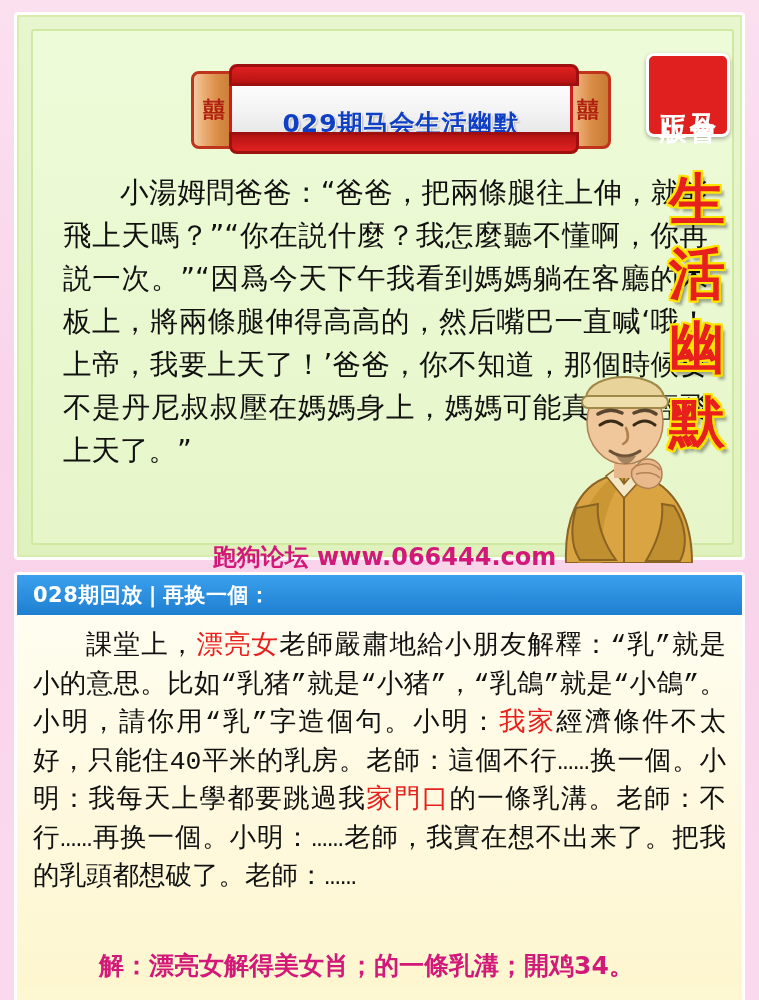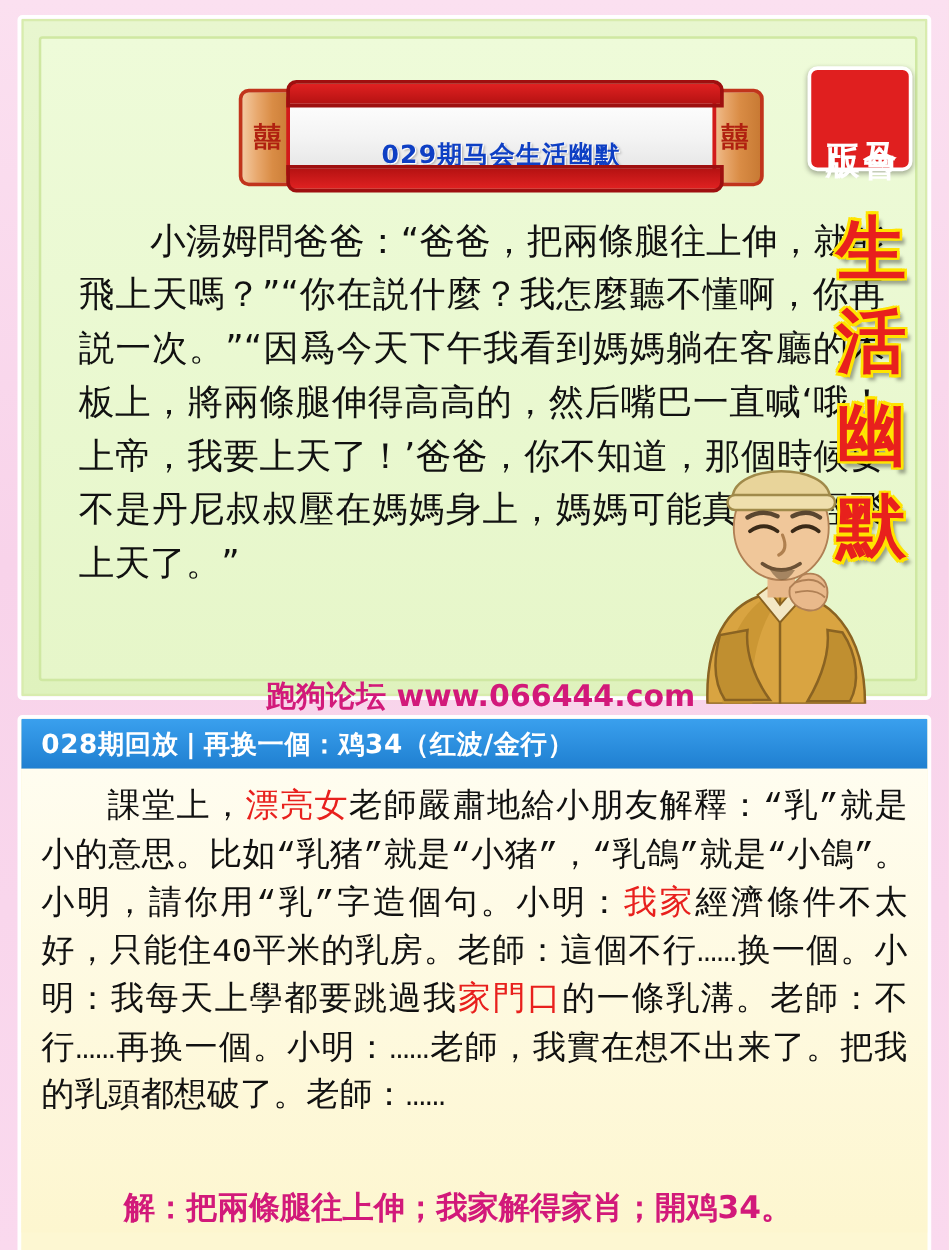--- a/index.html
+++ b/index.html
@@ -87,21 +87,21 @@
     position: absolute;
     left: 50%; top: 50%;
     transform: translate(-50%,-50%);
     font-size: 22px;
     color: #b02010;
     font-weight: bold;
   }
   .banner-title {
     font-family: "DejaVu Sans", sans-serif;
     font-weight: bold;
-    font-size: 20px;
+    font-size: 25px;
     color: #0e3fc4;
     letter-spacing: 1px;
     text-shadow: 1px 1px 0 #ffffff, 2px 2px 2px rgba(0,0,0,0.25);
     white-space: nowrap;
     margin-top: 28px;
   }
 
   
   .humor-text {
     position: absolute;
@@ -299,23 +299,22 @@
       <path d="M112 118 q16 -6 24 4" stroke="#b08055" stroke-width="1.5" fill="none"></path>
       <path d="M112 126 q16 -4 24 4" stroke="#b08055" stroke-width="1.5" fill="none"></path>
     </svg>
   </div>
 
   <div class="bottom-panel">
     <div class="recap-bar">
       <span>028期回放</span>
       <span style="margin:0 6px;">|</span>
       <span>再换一個：</span>
-      <span>鸡34（红波/金行）</span>
     </div>
     <div class="bottom-body">
       <div class="joke-text">
         <span>課堂上，</span><span class="hl">漂亮女</span><span>老師嚴肅地給小朋友解釋：“乳”就是小的意思。比如“乳猪”就是“小猪”，“乳鴿”就是“小鴿”。小明，請你用“乳”字造個句。小明：</span><span class="hl">我家</span><span>經濟條件不太好，只能住40平米的乳房。老師：這個不行……换一個。小明：我每天上學都要跳過我</span><span class="hl">家門口</span><span>的一條乳溝。老師：不行……再换一個。小明：……老師，我實在想不出来了。把我的乳頭都想破了。老師：……</span>
       </div>
-      <div class="answer-line">解：把兩條腿往上伸；我家解得家肖；開鸡34。</div>
+      <div class="answer-line">解：漂亮女解得美女肖；的一條乳溝；開鸡34。</div>
     </div>
   </div>
 
 </div>
 
 </body></html>

